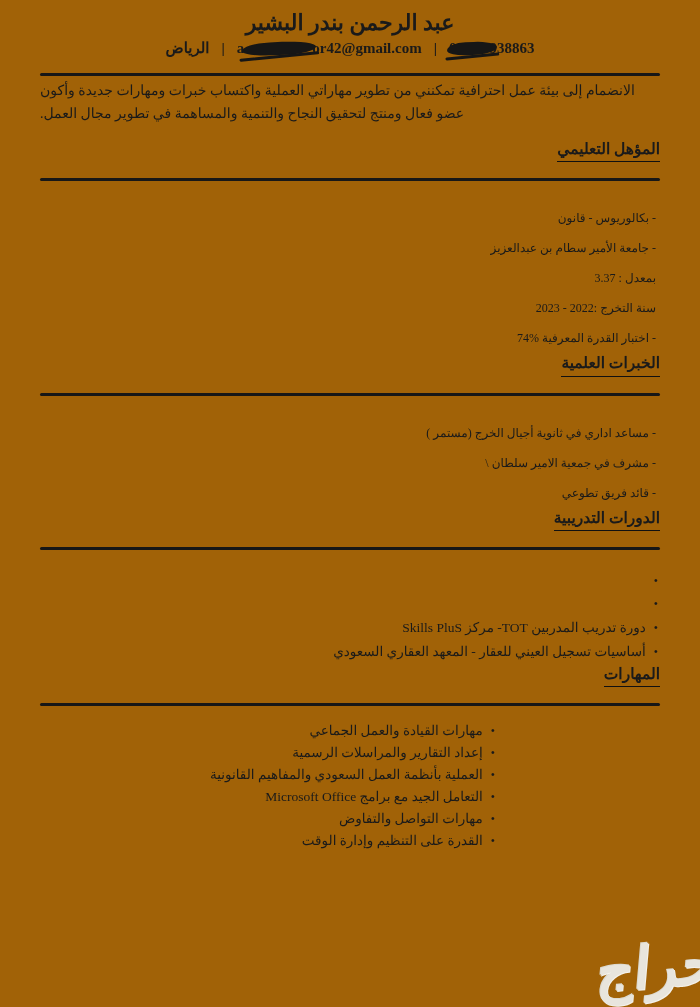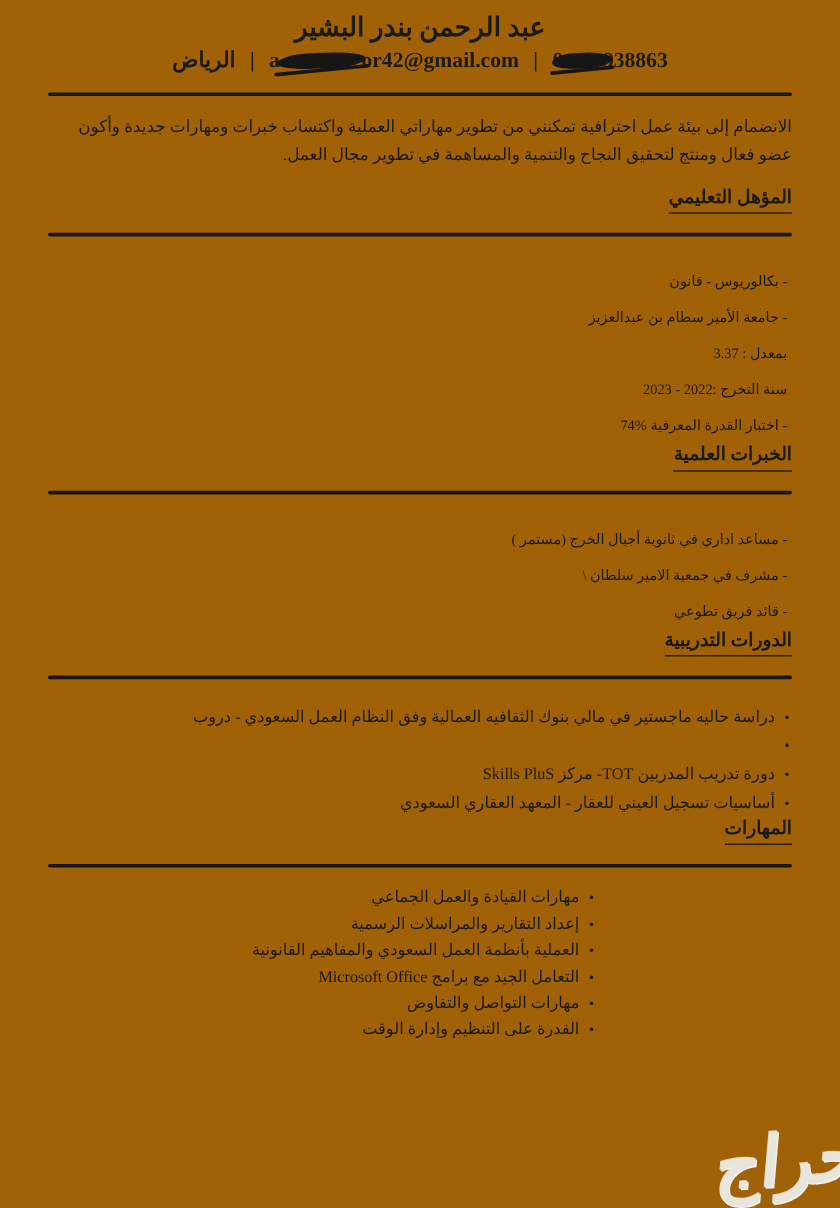--- a/index.html
+++ b/index.html
@@ -20,21 +20,21 @@
     font-size:22px;
     font-weight:bold;
     margin:4px 0 3px 0;
     letter-spacing:0.2px;
   }
   .contact{
     display:flex;
     justify-content:center;
     align-items:center;
     gap:12px;
-    font-size:18px;
+    font-size:15px;
     font-weight:bold;
   }
   .contact .city{direction:rtl;}
   .contact .email,.contact .phone{direction:ltr;display:inline-flex;align-items:center;}
   .scribble{
     display:inline-block;
     background:#161616;
     height:13px;
     border-radius:45% 55% 50% 48% / 70% 55% 65% 50%;
     transform:rotate(-2.5deg);
@@ -67,24 +67,24 @@
     padding-bottom:2px;
   }
   .rule{
     height:3px;
     background:#171717;
     border-radius:2px;
     margin-top:16px;
   }
   .para{
     direction:rtl;
-    text-align:right;
+    text-align:left;
     font-size:14px;
     line-height:1.62;
-    margin-top:16px;
+    margin-top:4px;
   }
   .plain-list{margin-top:22px;}
   .plain-list .item{
     direction:rtl;
     text-align:right;
     font-size:12px;
     line-height:30px;
     padding-right:4px;
   }
   .bullet-list .item{
@@ -169,21 +169,20 @@
       <div class="item">- قائد فريق تطوعي</div>
     </div>
   </div>
 
   <div>
     <h2 class="sec-title mt-courses"><span class="u">الدورات التدريبية</span></h2>
     <div class="rule"></div>
     <div class="bullet-list courses-list">
       <div class="item">
           <span class="bullet">•</span>
-          <span>دراسة حاليه ماجستير في مالي بنوك الثقافيه العمالية وفق النظام العمل السعودي - دروب</span>
         </div>
       <div class="item">
           <span class="bullet">•</span>
         </div>
       <div class="item">
           <span class="bullet">•</span>
           <span>دورة تدريب المدربين TOT- مركز Skills PluS</span>
         </div>
       <div class="item">
           <span class="bullet">•</span>

